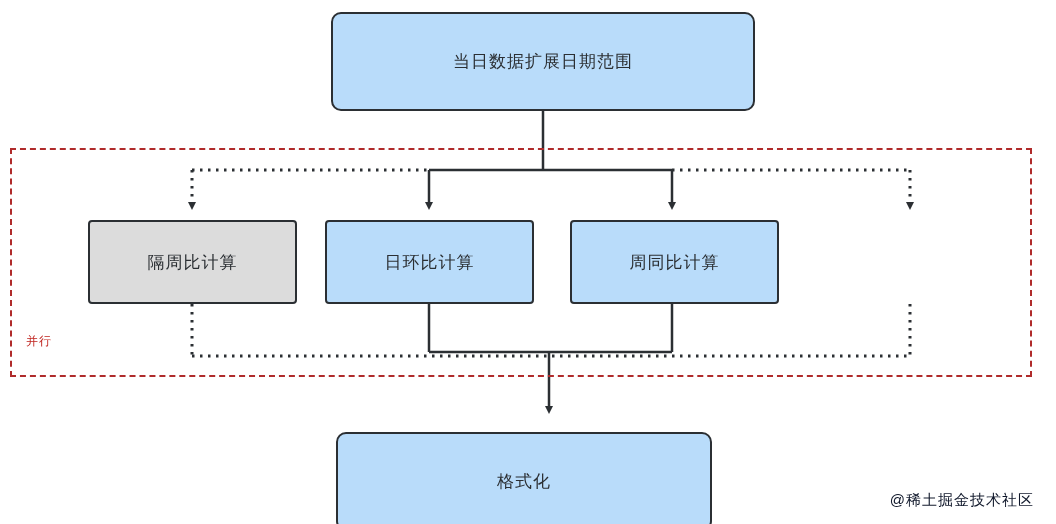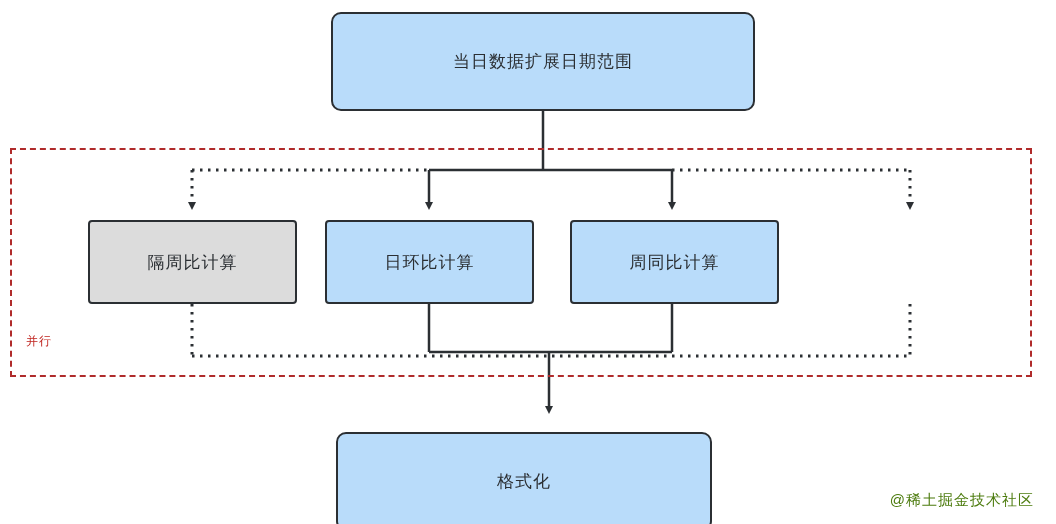--- a/index.html
+++ b/index.html
@@ -94,21 +94,21 @@
     top: 333px;
     color: #c0241f;
     font-size: 12px;
     letter-spacing: 1px;
     z-index: 4;
   }
   #watermark {
     position: absolute;
     right: 22px;
     bottom: 14px;
-    color: #4d7c0f;
+    color: #0f172a;
     font-size: 15px;
     letter-spacing: 1px;
     z-index: 5;
   }
 </style>
 </head>
 <body>
 
 <div id="canvas">
 

